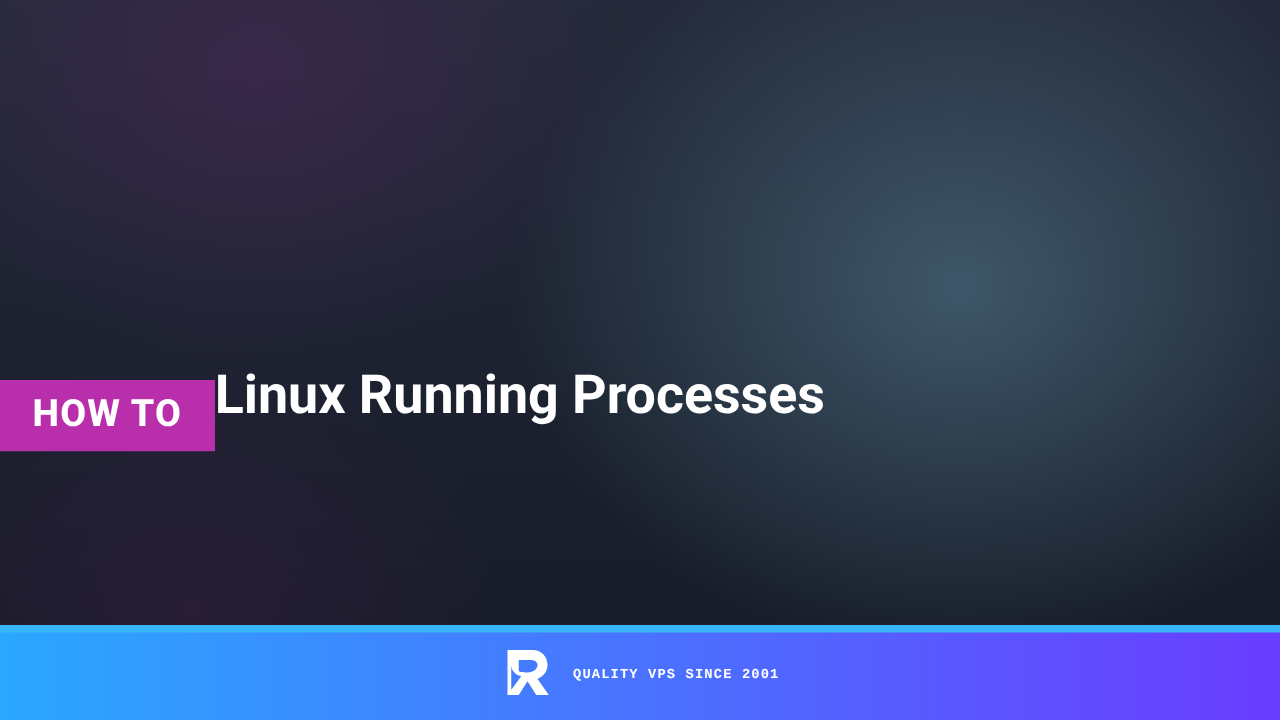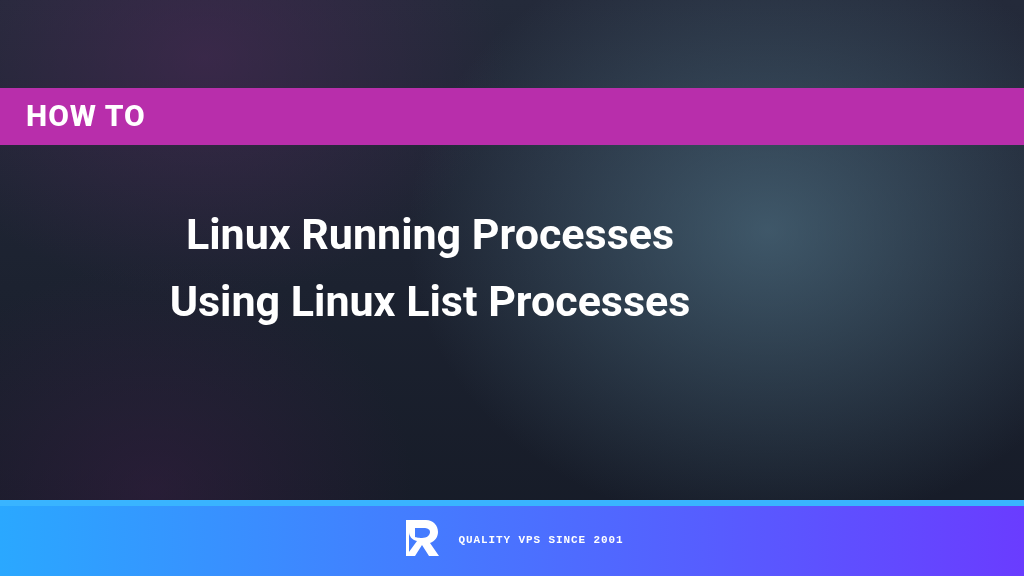--- a/index.html
+++ b/index.html
@@ -7,21 +7,22 @@
   .hero {
     position: relative;
     width: 1024px;
     height: 576px;
     background:
       radial-gradient(ellipse 600px 500px at 75% 40%, rgba(90,130,150,0.55) 0%, rgba(40,60,80,0.0) 60%),
       radial-gradient(ellipse 500px 400px at 20% 10%, rgba(80,40,90,0.5) 0%, rgba(30,30,50,0.0) 60%),
       radial-gradient(ellipse 400px 350px at 15% 85%, rgba(60,30,70,0.45) 0%, rgba(20,25,40,0.0) 65%),
       linear-gradient(180deg, #242a3a 0%, #1c2230 50%, #151a26 100%);
     display: flex;
-    flex-direction: column;
+    flex-direction: row;
+    align-items: center;
     justify-content: flex-start;
   }
   .badge {
     margin-top: 88px;
     padding: 10px 26px 12px 26px;
     letter-spacing: 1px;
     font-weight: 800;
     font-size: 30px;
     color: #ffffff;
     display: inline-block;
@@ -62,21 +63,20 @@
 </style>
 </head>
 <body>
 
 <div class="hero">
 
   <div class="badge" style="background:#b82eab;">HOW TO</div>
 
   <div class="title">
     <div>Linux Running Processes</div>
-    <div>Using Linux List Processes</div>
   </div>
 
   <div class="footer" style="background:linear-gradient(90deg,#2aa8ff 0%,#6a3cff 100%);">
     <div class="footer-divider" style="background:#39b4ff;"></div>
 
     <div class="logo-mark">
       <svg viewBox="0 0 44 44" xmlns="http://www.w3.org/2000/svg">
         <path d="M6 4 H26 C33 4 38 9 38 16 C38 21 35 25 30 27 L39 40 H29 L22 29 L15 40 H6 L17 25 C12 24 9 20 9 16 L9 40 H6 Z M15 12 V21 C15 21 18 22 22 22 C27 22 30 19 30 16 C30 13 27 12 24 12 Z" fill="#ffffff"></path>
       </svg>
     </div>

